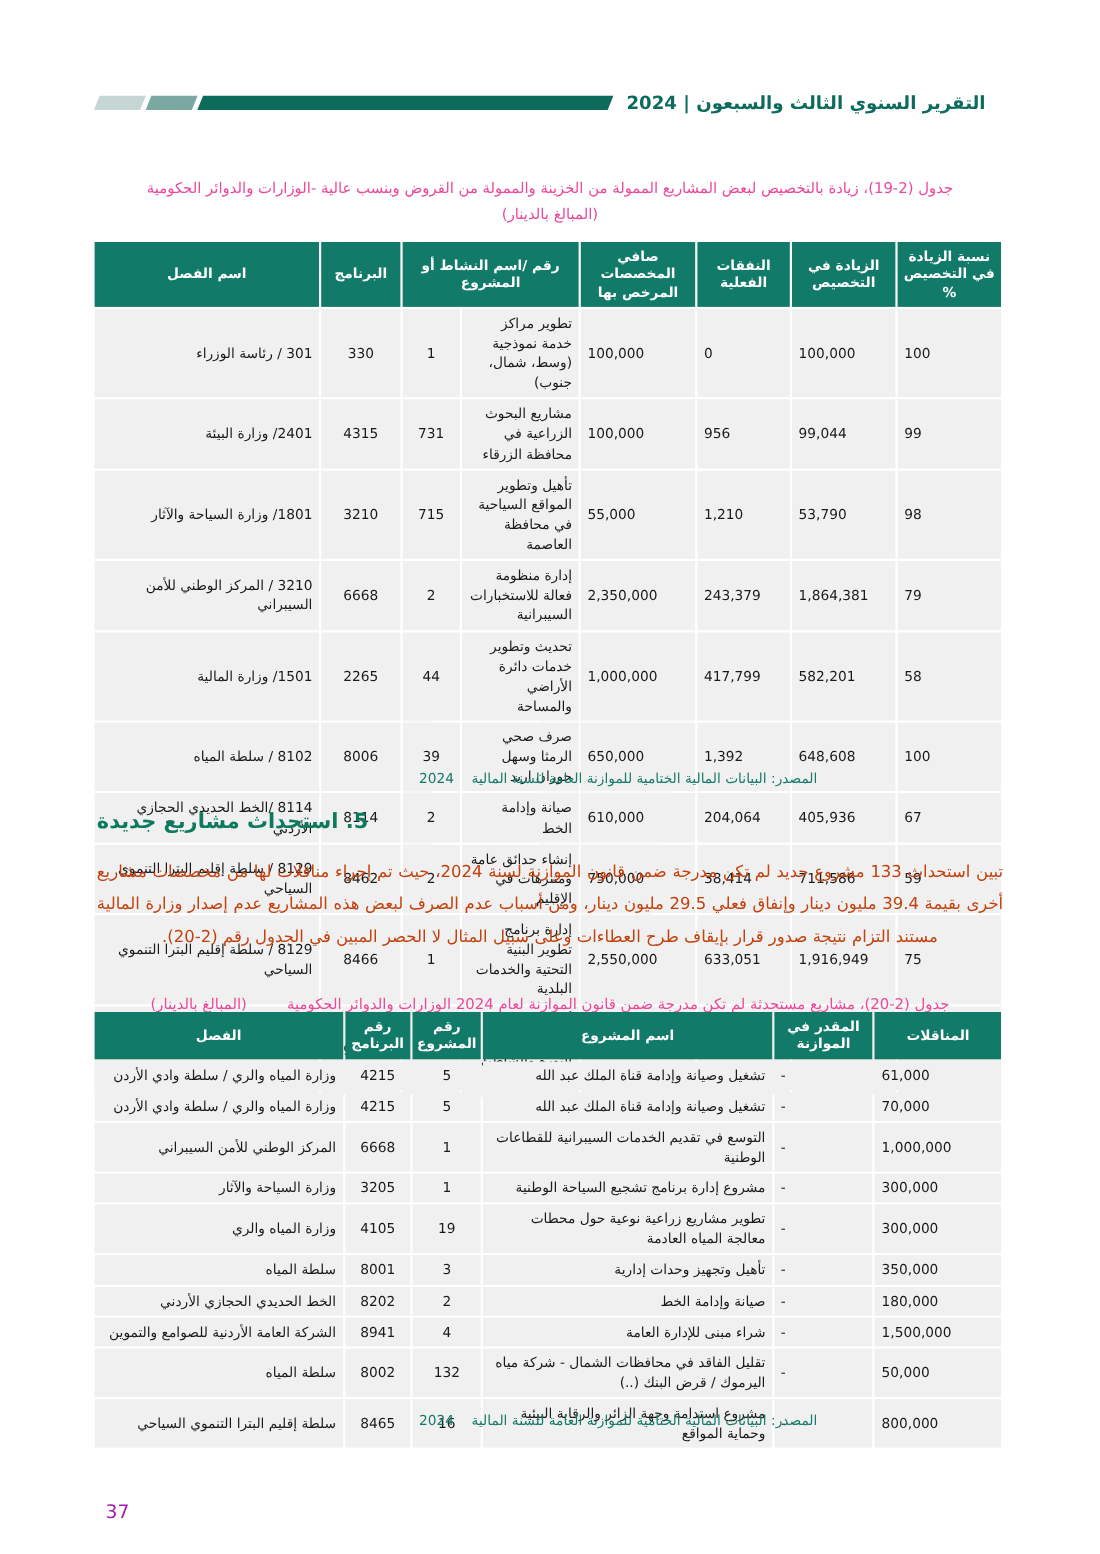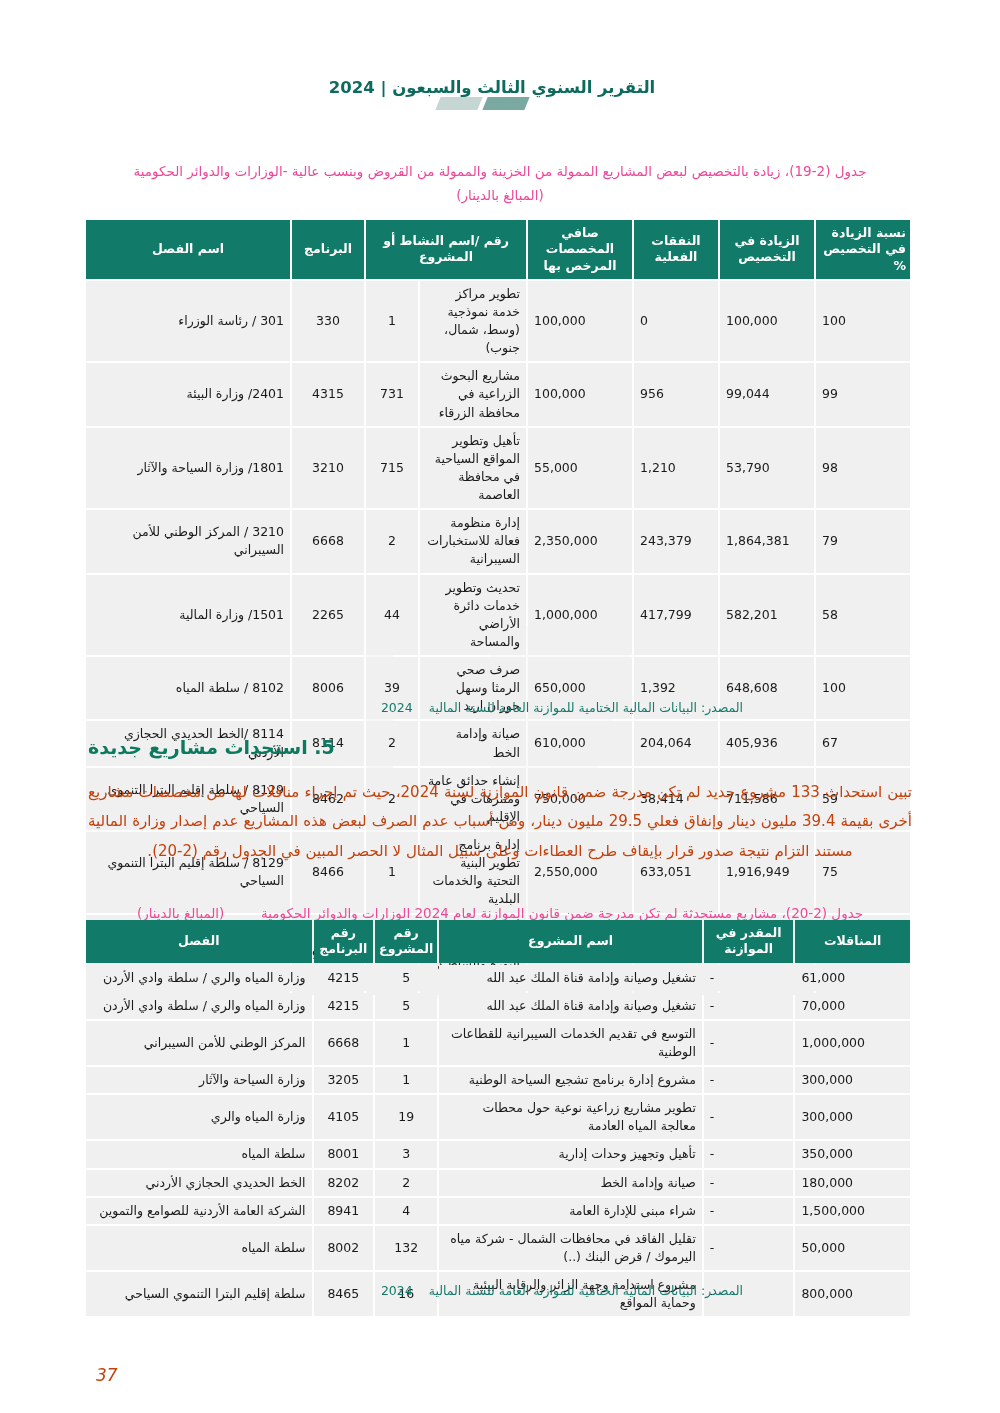--- a/index.html
+++ b/index.html
@@ -36,21 +36,21 @@
   }
 
   
   .run-head {
     position: absolute;
     top: 78px;
     right: 104px;
     left: 88px;
     height: 30px;
     display: flex;
-    flex-direction: column;
+    flex-direction: row;
     align-items: center;
     z-index: 3;
   }
   .run-head-title {
     font-size: 16.5px;
     font-weight: bold;
     color: #0d6b5e;
     white-space: nowrap;
     letter-spacing: -0.2px;
     direction: rtl;
@@ -127,21 +127,21 @@
   }
   .tbl td.rtl-right {
     text-align: right;
   }
   .tbl td.rtl-left-txt {
     text-align: left;
   }
 
   
   #table1 { top: 218px; right: 88px; width: 828px; }
-  #table1 .c-ratio   { width: 86px; text-align: right; }
+  #table1 .c-ratio   { width: 86px; }
   #table1 .c-inc     { width: 86px; }
   #table1 .c-act     { width: 76px; }
   #table1 .c-net     { width: 96px; }
   #table1 .c-proj    { width: 180px; }
   #table1 .c-pnum    { width: 40px; }
   #table1 .c-prog    { width: 64px; margin-left: 16px; }
   #table1 .c-chap    { width: 196px; }
 
   
   #table2 { top: 918px; right: 88px; width: 828px; }
@@ -191,24 +191,23 @@
     text-align-last: center;
     z-index: 2;
   }
 
   
   .pageno {
     position: absolute;
     left: 96px;
     bottom: 28px;
     font-size: 17px;
-    color: #c2410c;
+    color: #a21caf;
     direction: ltr;
     z-index: 2;
-    font-style: italic;
   }
 </style>
 </head>
 <body>
 
 <div class="page">
 
   <svg class="watermark" viewBox="0 0 420 460" xmlns="http://www.w3.org/2000/svg">
     <g fill="none" stroke="#e2eae2" stroke-width="26">
       <path d="M50 30 L50 300 Q50 390 150 390"></path>

